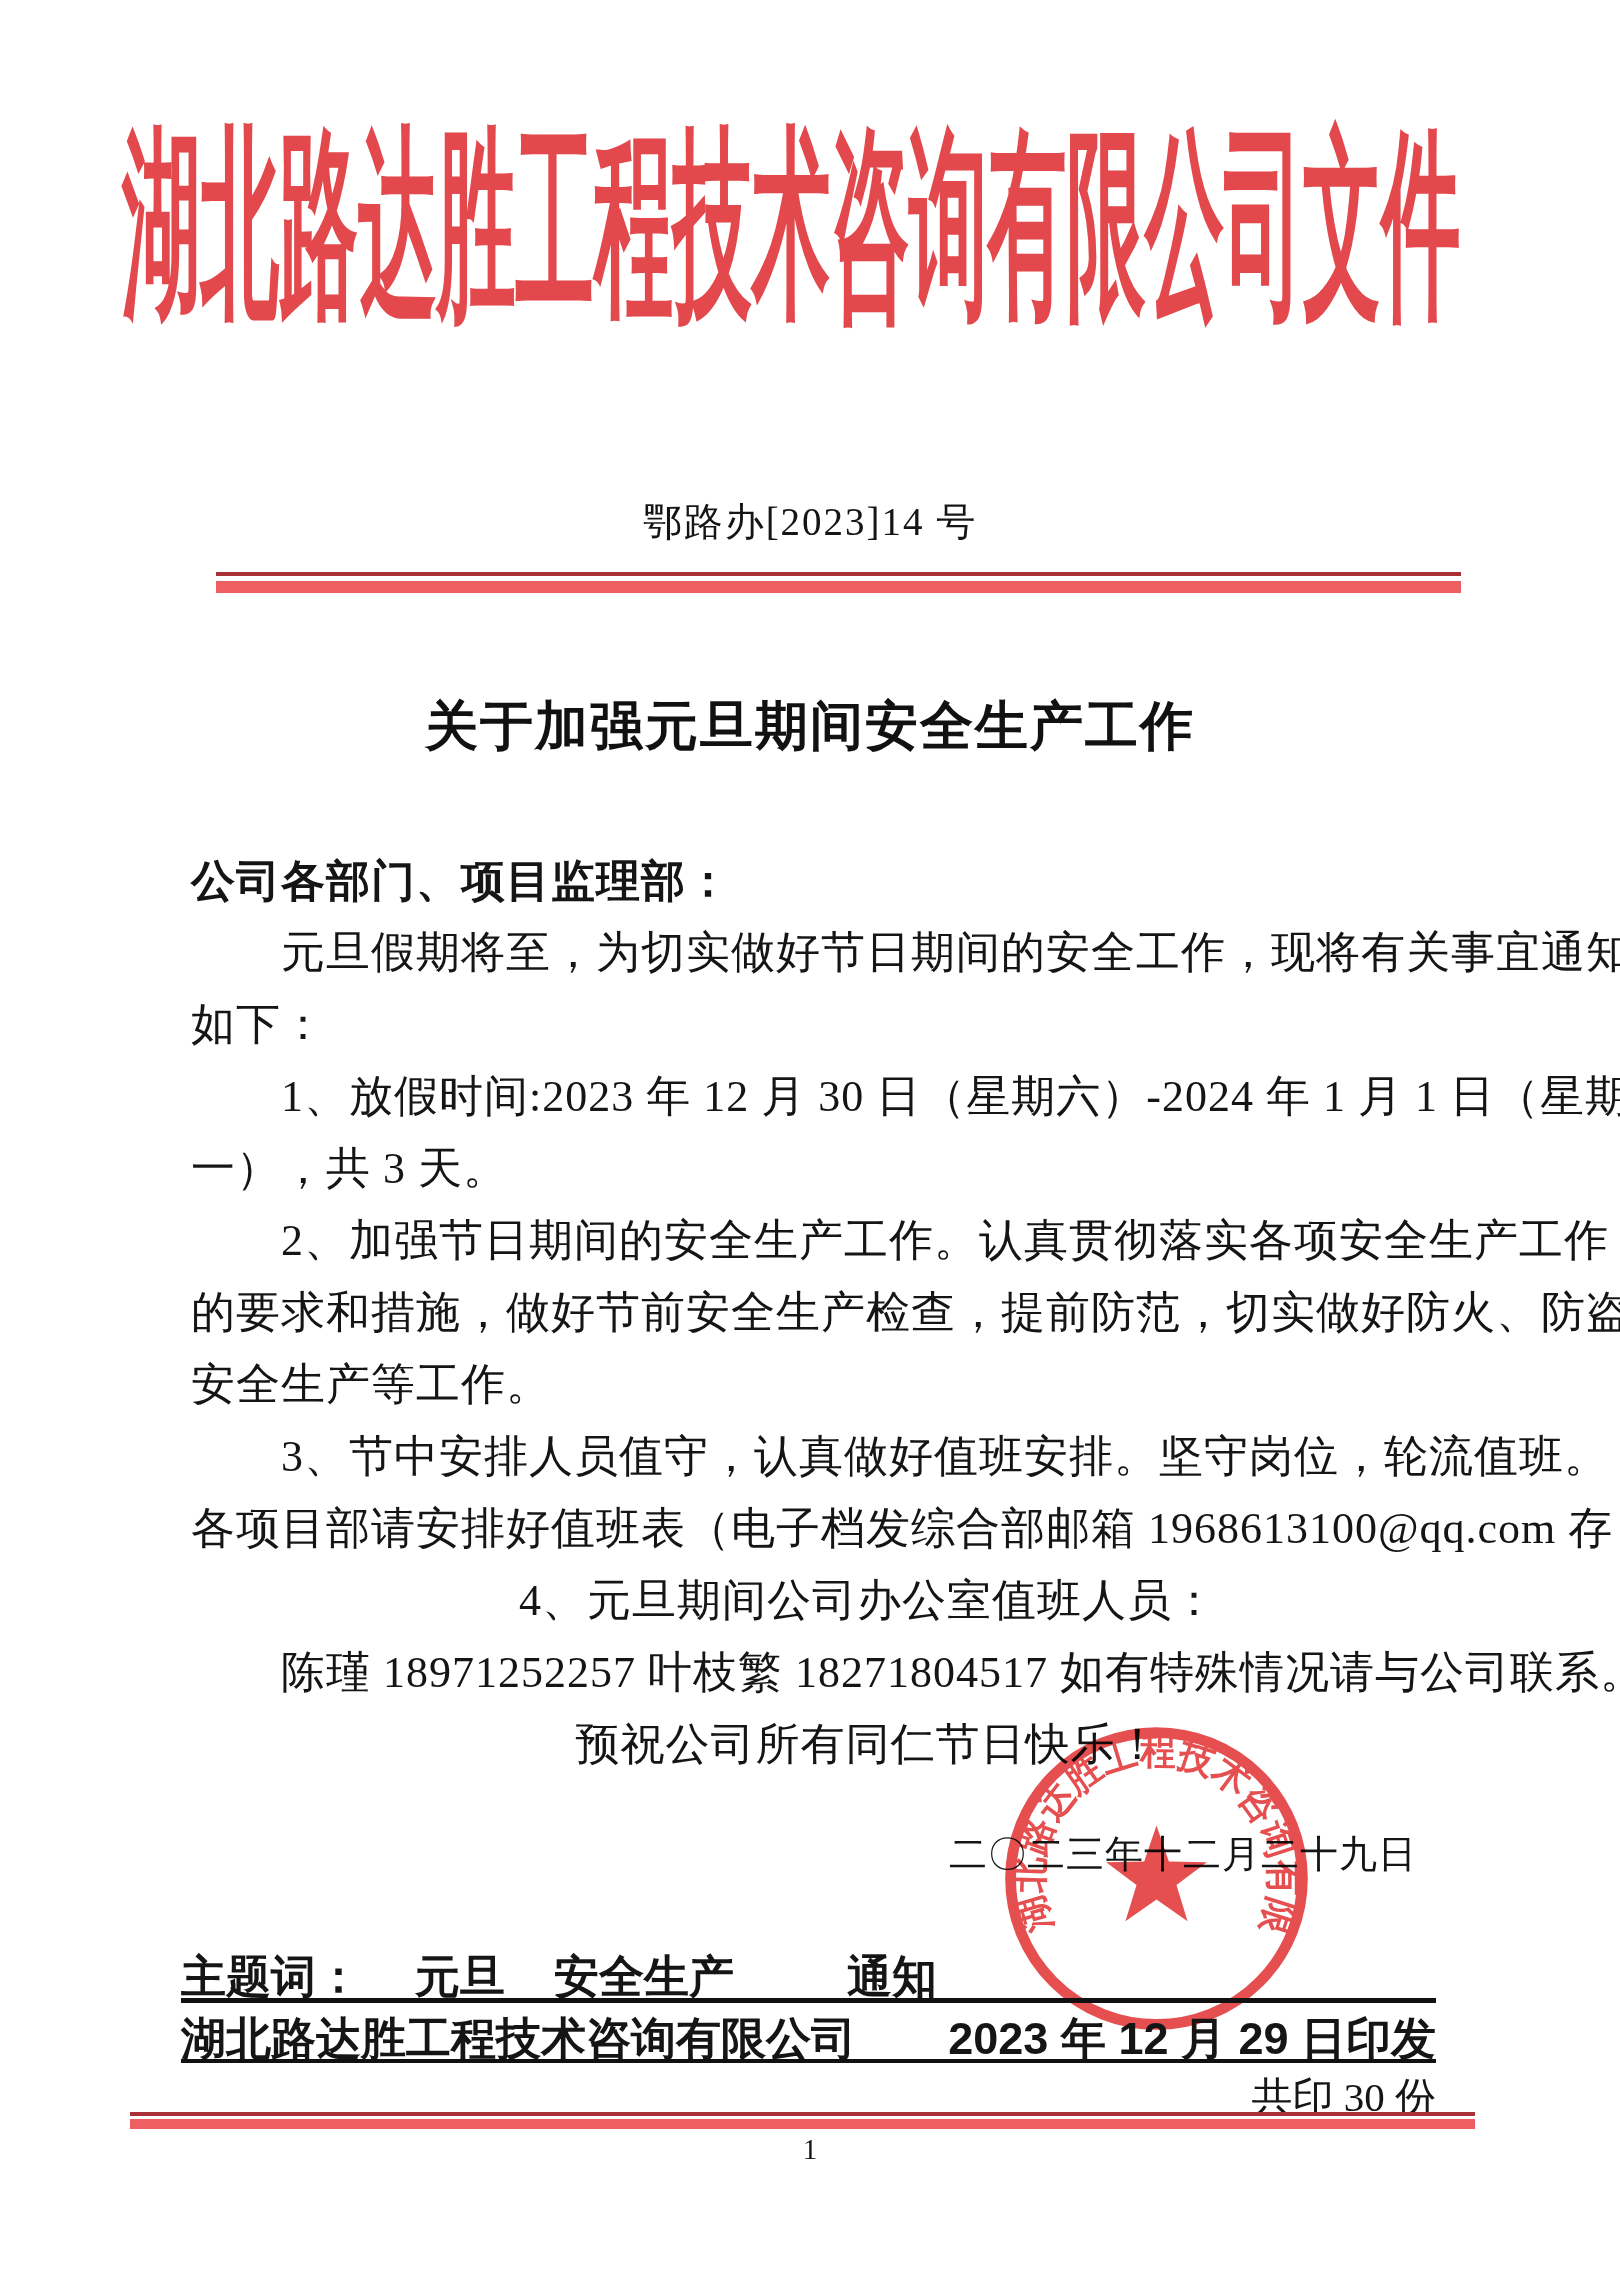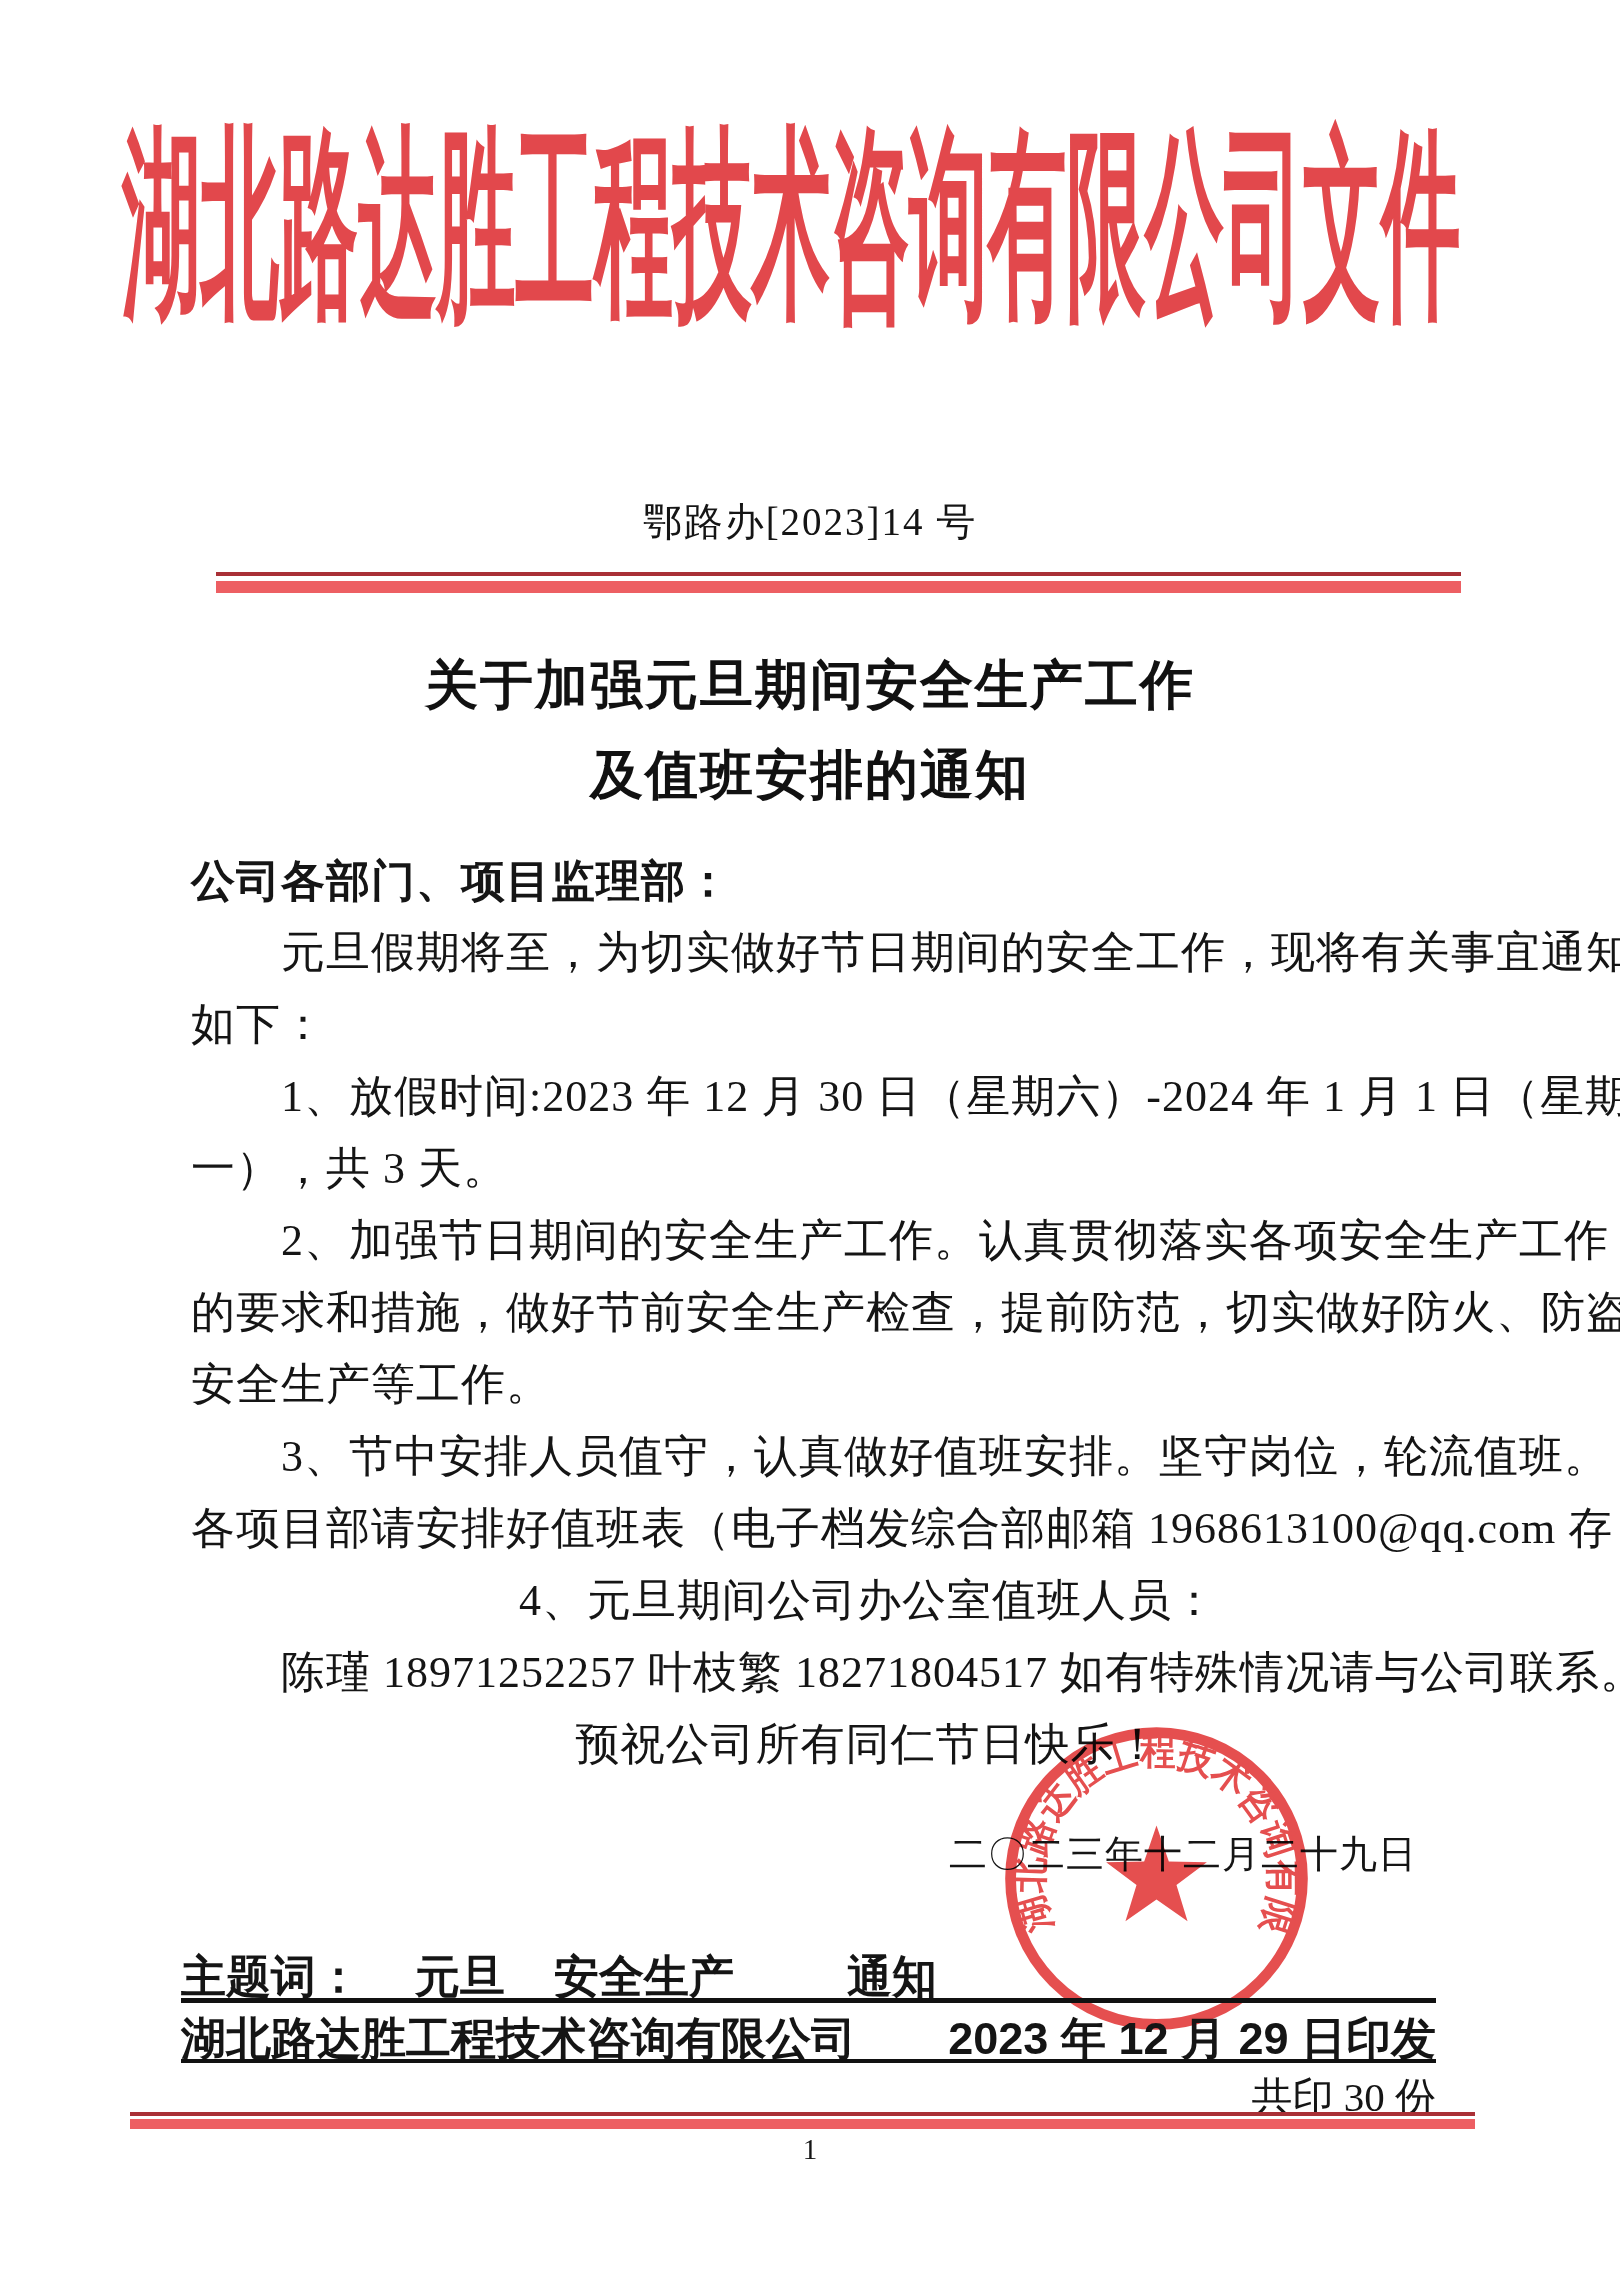--- a/index.html
+++ b/index.html
@@ -27,21 +27,21 @@
   .red-rule{position:absolute;}
   .red-rule .thin{height:3.9px;background:#a93036;}
   .red-rule .gap{height:4.9px;background:#ffffff;}
   .red-rule .band{height:11.8px;background:#ed5f63;}
   .rule-top{left:216px;top:572px;width:1245px;}
   .rule-bottom{left:130px;top:2112px;width:1345px;}
   .rule-bottom .gap{height:2.9px;}
   .rule-bottom .band{height:9.8px;}
   
   .doc-title{
-    position:absolute;top:640px;left:0;width:100%;text-align:center;
+    position:absolute;top:681px;left:0;width:100%;text-align:center;
     font-family:"Liberation Sans","DejaVu Sans",sans-serif;font-weight:700;
     font-size:53px;line-height:90px;color:#111;letter-spacing:2px;
   }
   
   .body-text{
     position:absolute;left:191px;top:845px;width:1264px;
     font-size:44px;line-height:72px;letter-spacing:1px;
   }
   .line{height:72px;white-space:nowrap;}
   .line.indent{padding-left:90px;text-align:center;}
@@ -93,21 +93,20 @@
 <div class="doc-number">鄂路办[2023]14 号</div>
 
 <div class="red-rule rule-top">
   <div class="thin"></div>
   <div class="gap"></div>
   <div class="band"></div>
 </div>
 
 <div class="doc-title">
   <div>关于加强元旦期间安全生产工作</div>
-  <div>及值班安排的通知</div>
 </div>
 
 <div class="body-text">
   <div class="line sal">公司各部门、项目监理部：</div>
   <div class="line indent">元旦假期将至，为切实做好节日期间的安全工作，现将有关事宜通知</div>
   <div class="line">如下：</div>
   <div class="line indent">1、放假时间:2023 年 12 月 30 日（星期六）-2024 年 1 月 1 日（星期</div>
   <div class="line">一），共 3 天。</div>
   <div class="line indent">2、加强节日期间的安全生产工作。认真贯彻落实各项安全生产工作</div>
   <div class="line">的要求和措施，做好节前安全生产检查，提前防范，切实做好防火、防盗、</div>

